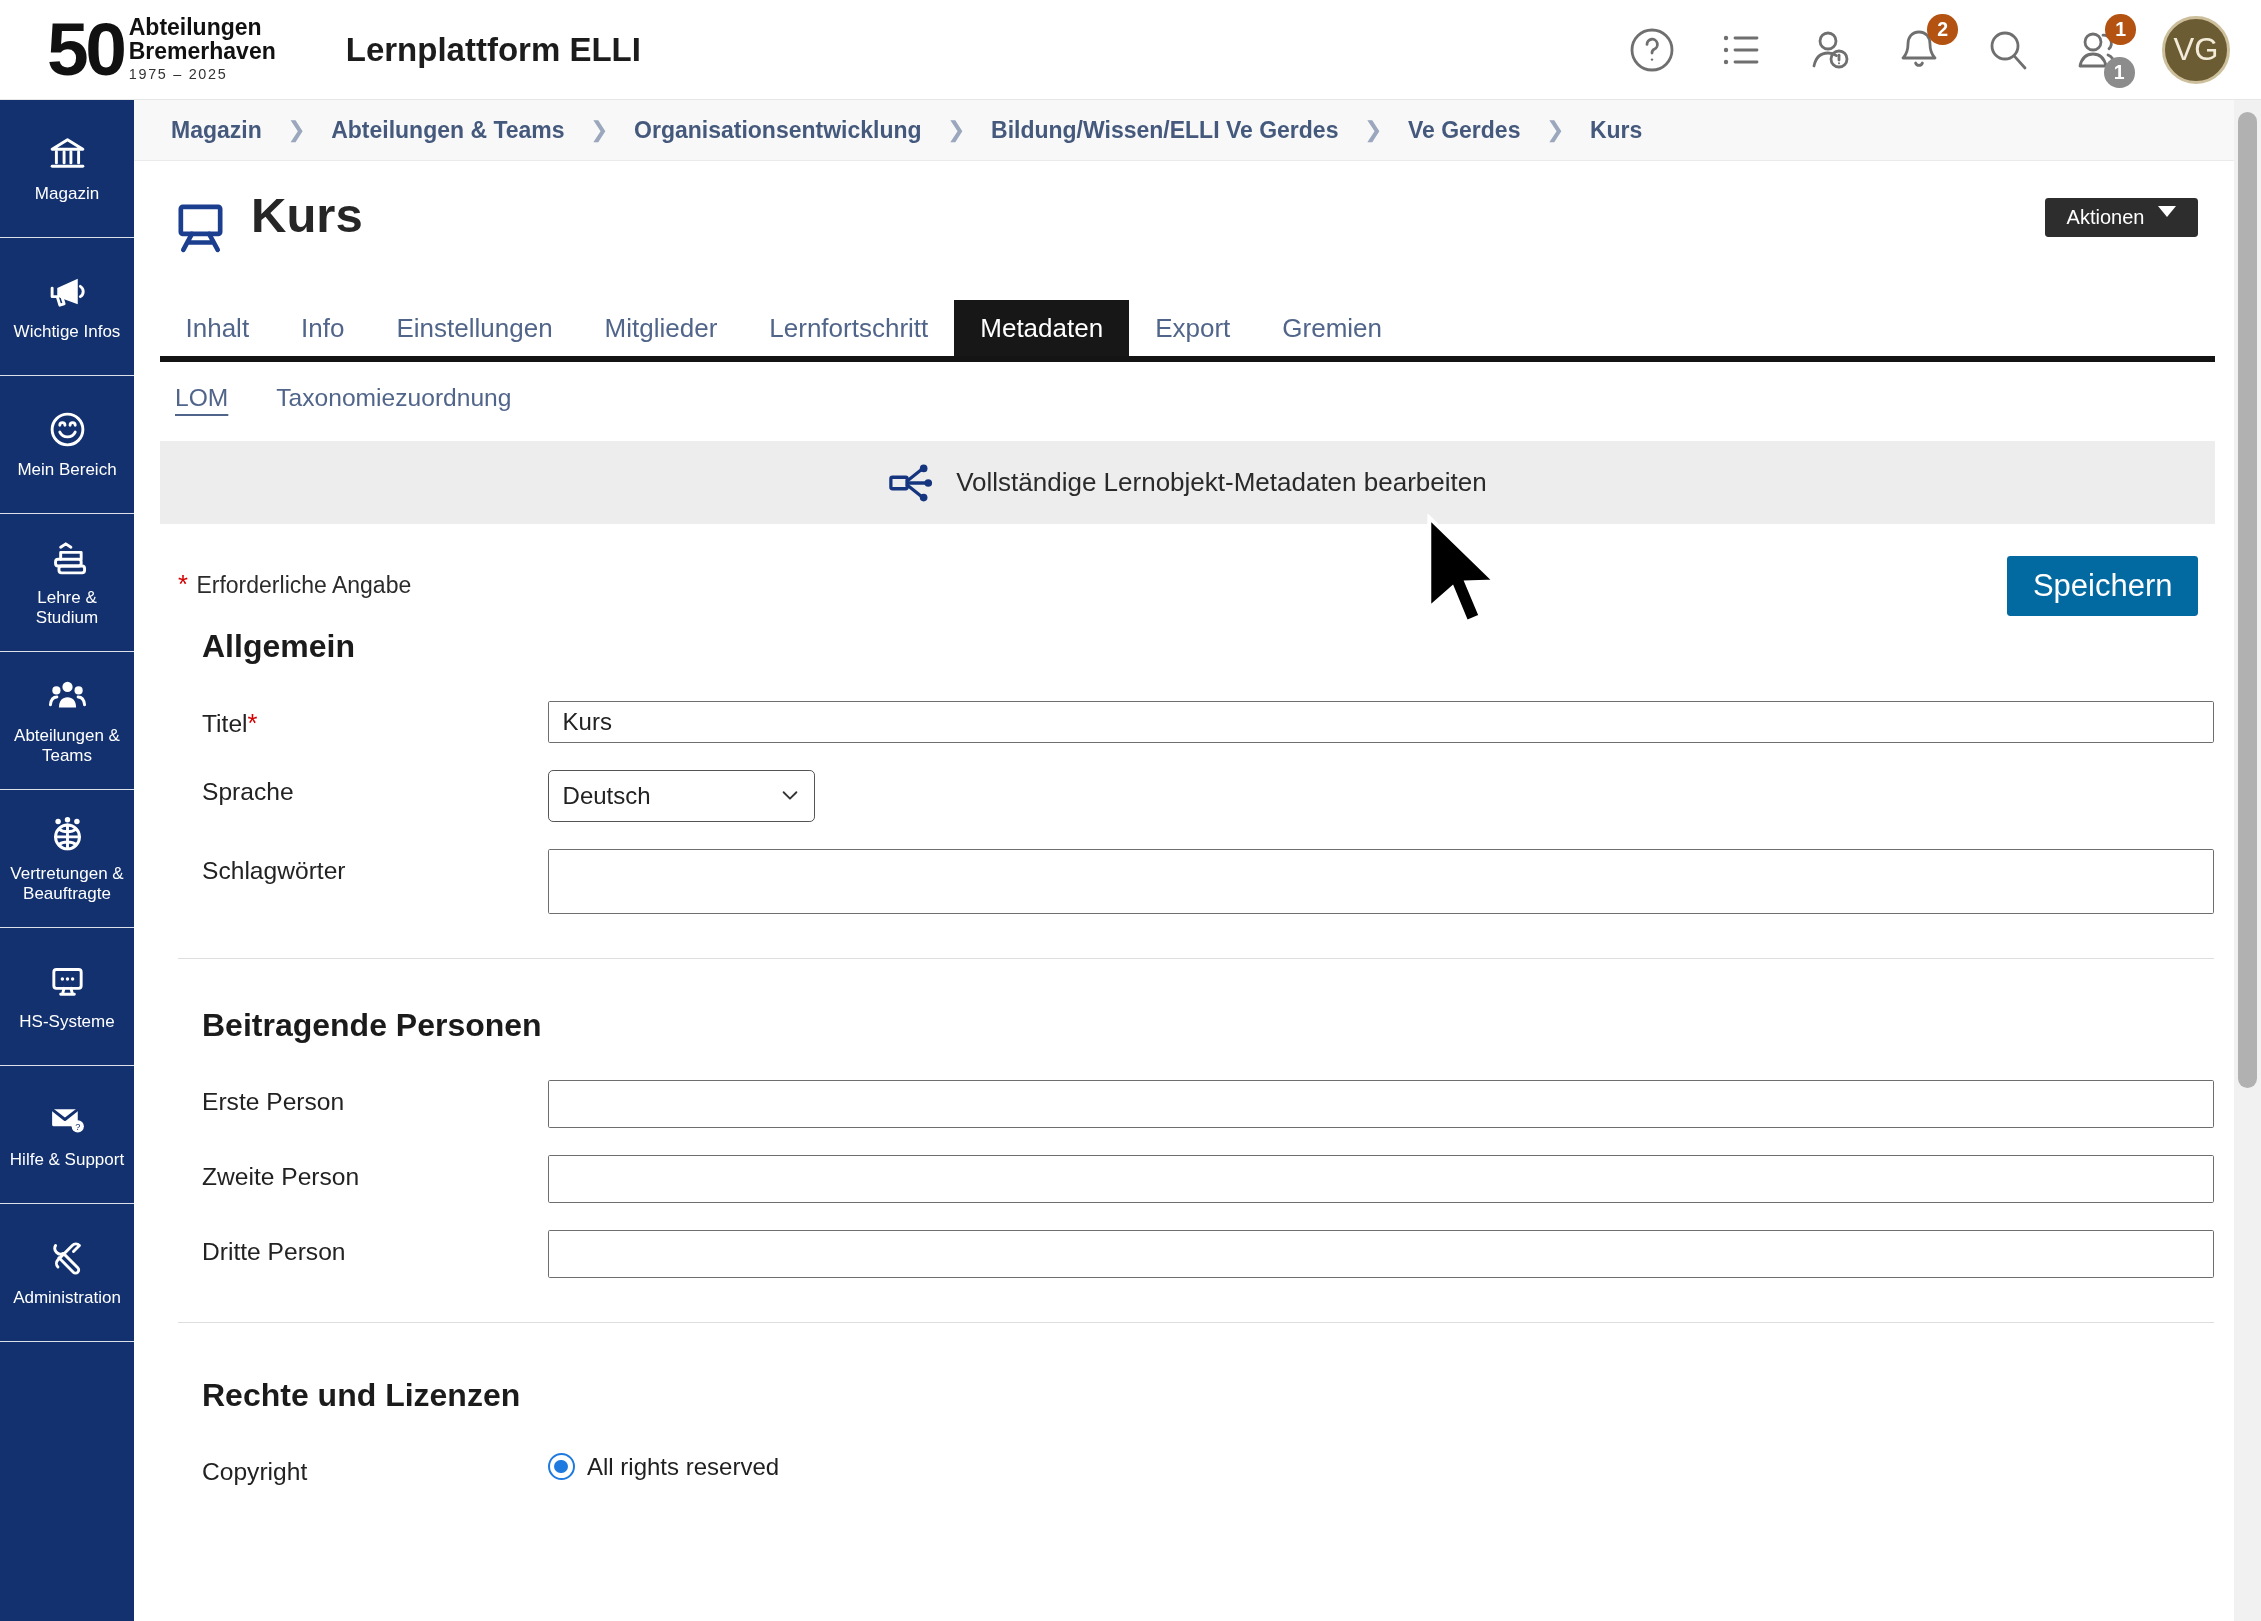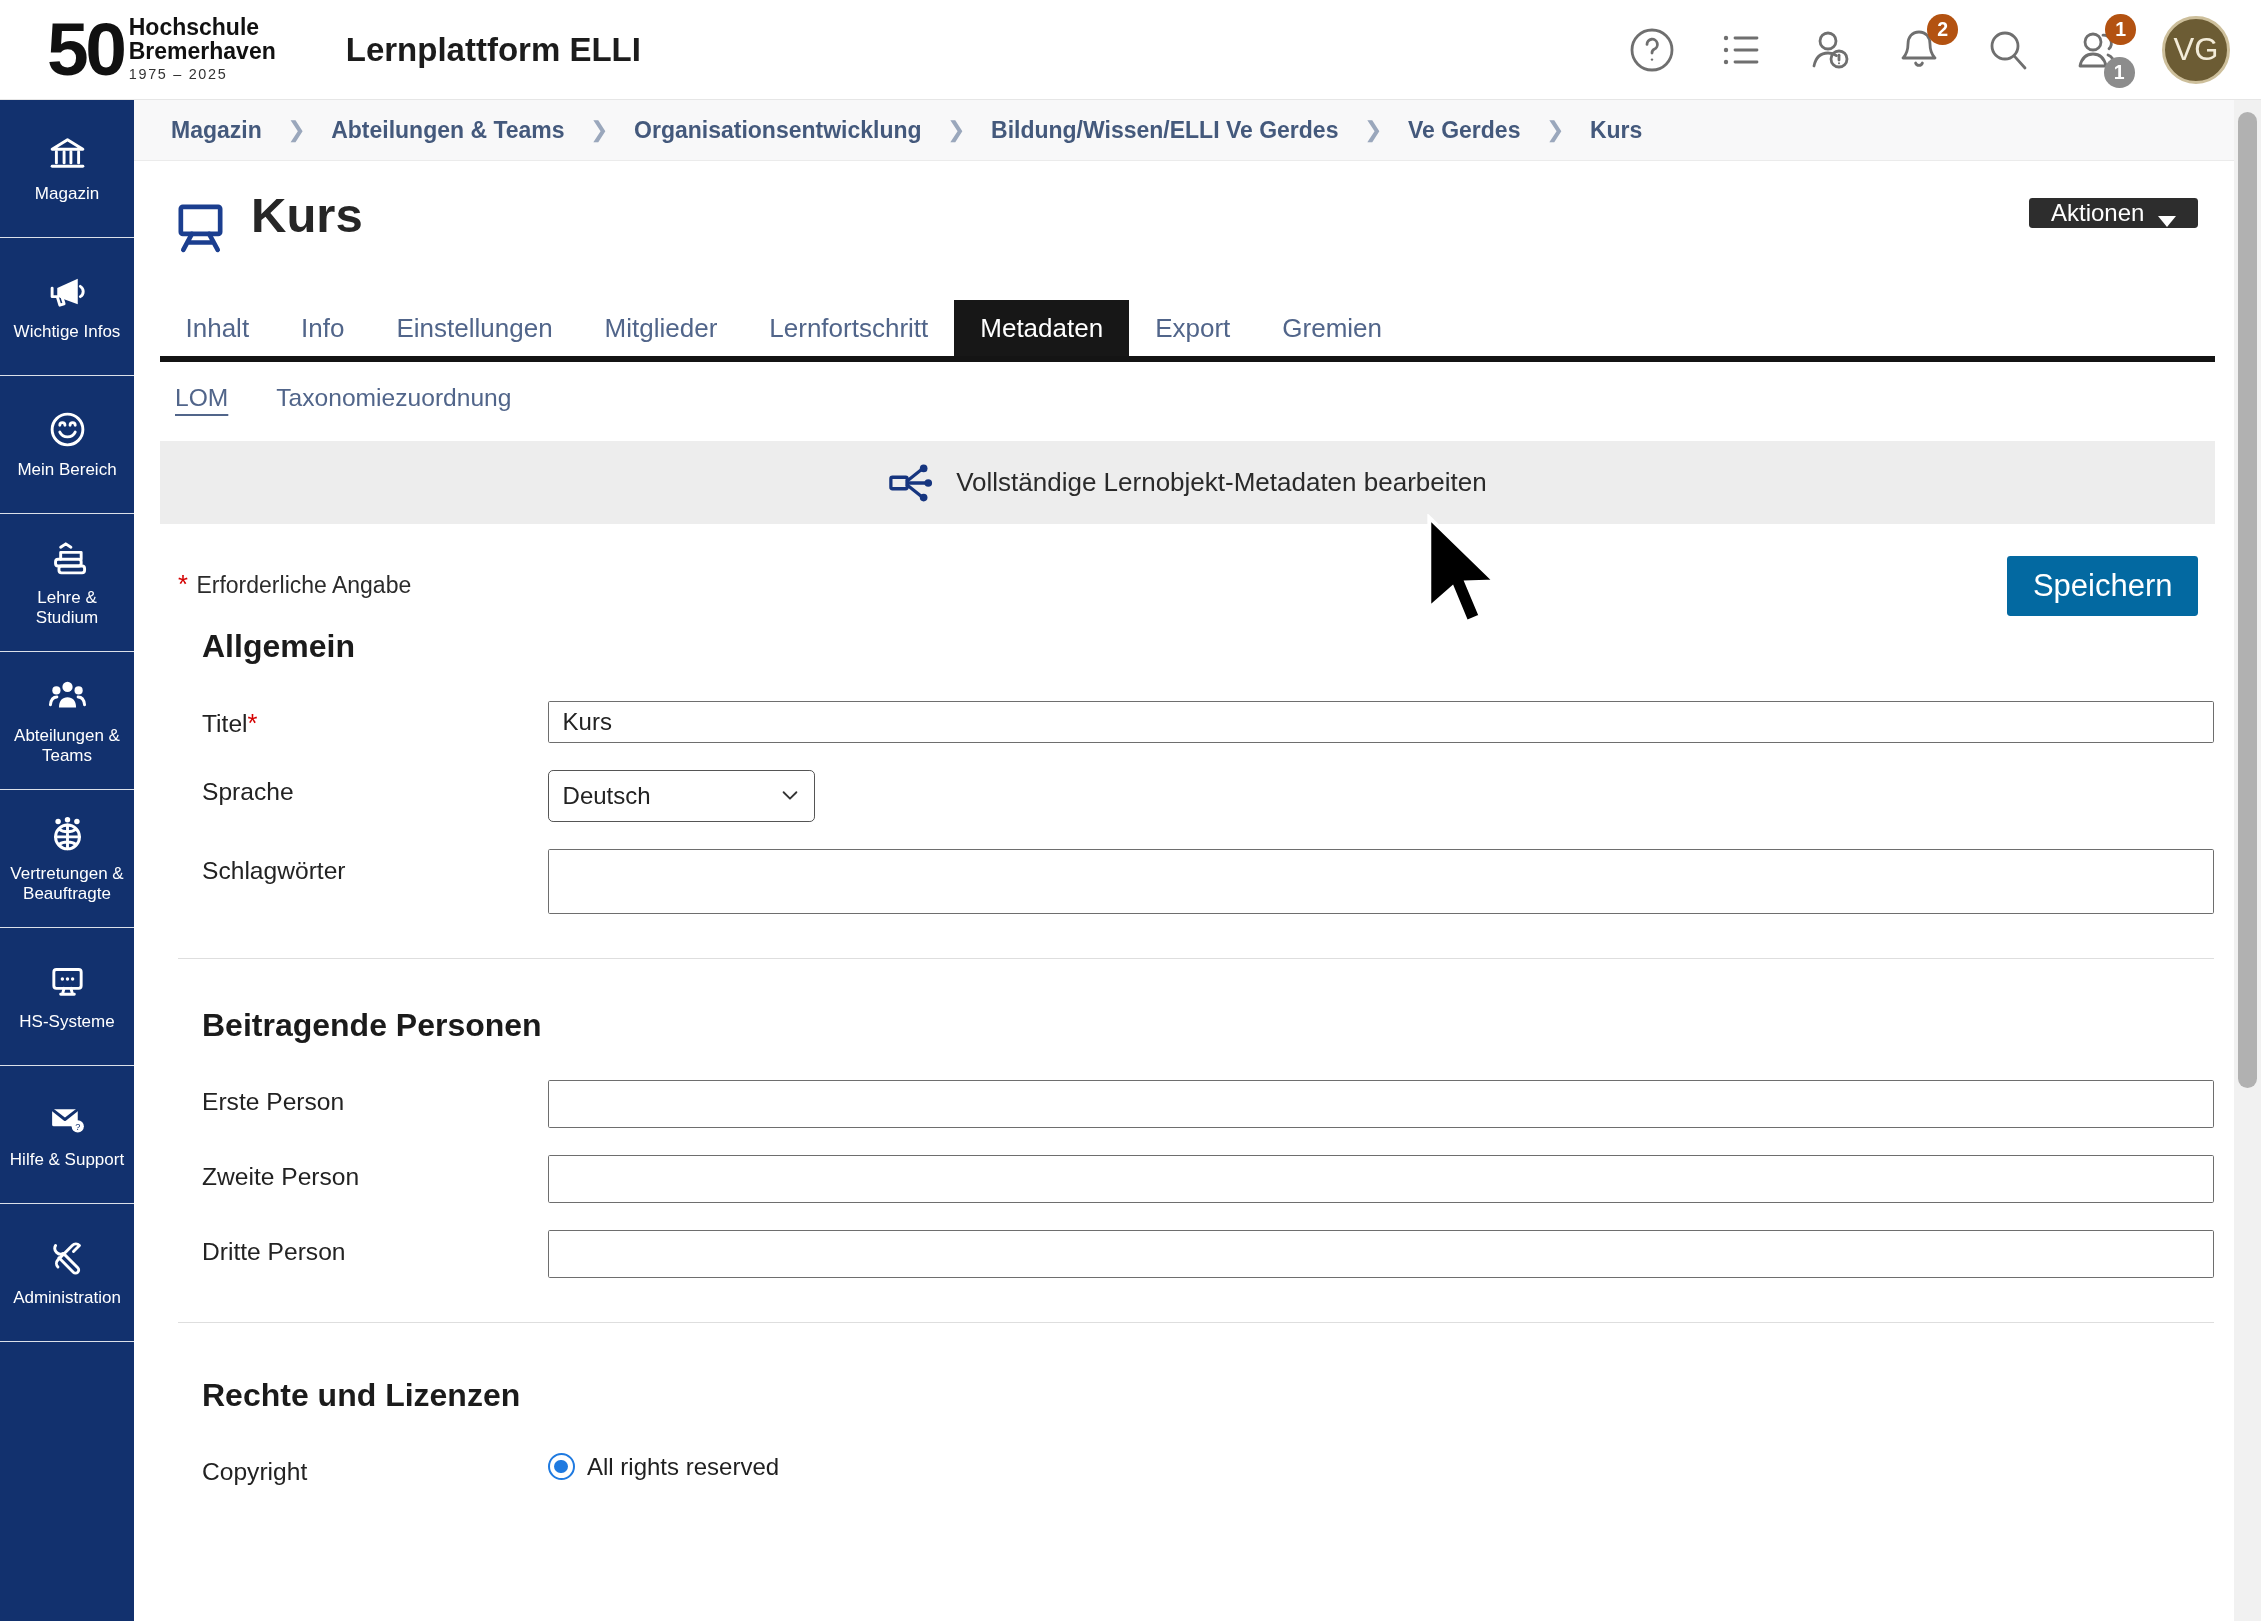--- a/index.html
+++ b/index.html
@@ -60,22 +60,22 @@
   }
   .crumb { color:#44597c; font-weight:600; cursor:pointer; white-space:nowrap; }
   .crumb-sep { color:#9aa7bc; margin:0 25.5px; font-size:22px; }
 
   .title-row { position:relative; height:127px; padding-top:24px; }
   .title-icon { position:absolute; left:37px; top:36px; width:59px; height:59px; }
   .title-icon svg { width:59px; height:59px; stroke:#1b3e8f; fill:none; stroke-width:1.9; stroke-linecap:round; stroke-linejoin:round; }
   .page-title { position:absolute; left:117px; top:25.5px; font-size:49px; font-weight:700; color:#262626; }
   .actions-btn {
     position:absolute; right:36px; top:37px; background:#2d2d2d; color:#fff;
-    font-size:24px; border:none; border-radius:3.4px; padding:1px 22px; cursor:pointer;
-    display:flex; align-items:flex-end; gap:13.6px; font-family:inherit;
+    font-size:20px; border:none; border-radius:3.4px; padding:8px 22px; cursor:pointer;
+    display:flex; align-items:flex-start; gap:13.6px; font-family:inherit;
   }
   .caret { display:inline-block; width:0; height:0; border-left:9.3px solid transparent; border-right:9.3px solid transparent; border-top:11px solid #fff; }
 
   .tab-bar { display:flex; margin:12px 18.7px 0 25.5px; border-bottom:6px solid #141414; }
   .tab {
     padding:0 26px; height:56px; display:flex; align-items:center;
     font-size:26px; color:#51658a; cursor:pointer; white-space:nowrap;
   }
   .tab.active { background:#171717; color:#fff; }
 
@@ -136,21 +136,21 @@
 </style>
 </head>
 <body>
 
 <div class="screen">
 
   <div class="header">
     <div class="logo-group">
       <div class="logo-50">50</div>
       <div class="logo-text">
-        <div class="logo-line">Hochschule</div>
+        <div class="logo-line">Abteilungen</div>
         <div class="logo-line">Bremerhaven</div>
         <div class="logo-years">1975 – 2025</div>
       </div>
     </div>
     <div class="app-title">Lernplattform ELLI</div>
 
     <div class="header-icons">
       <div class="hicon">
         <svg viewBox="0 0 24 24">
             <circle cx="12" cy="12" r="10"></circle>

